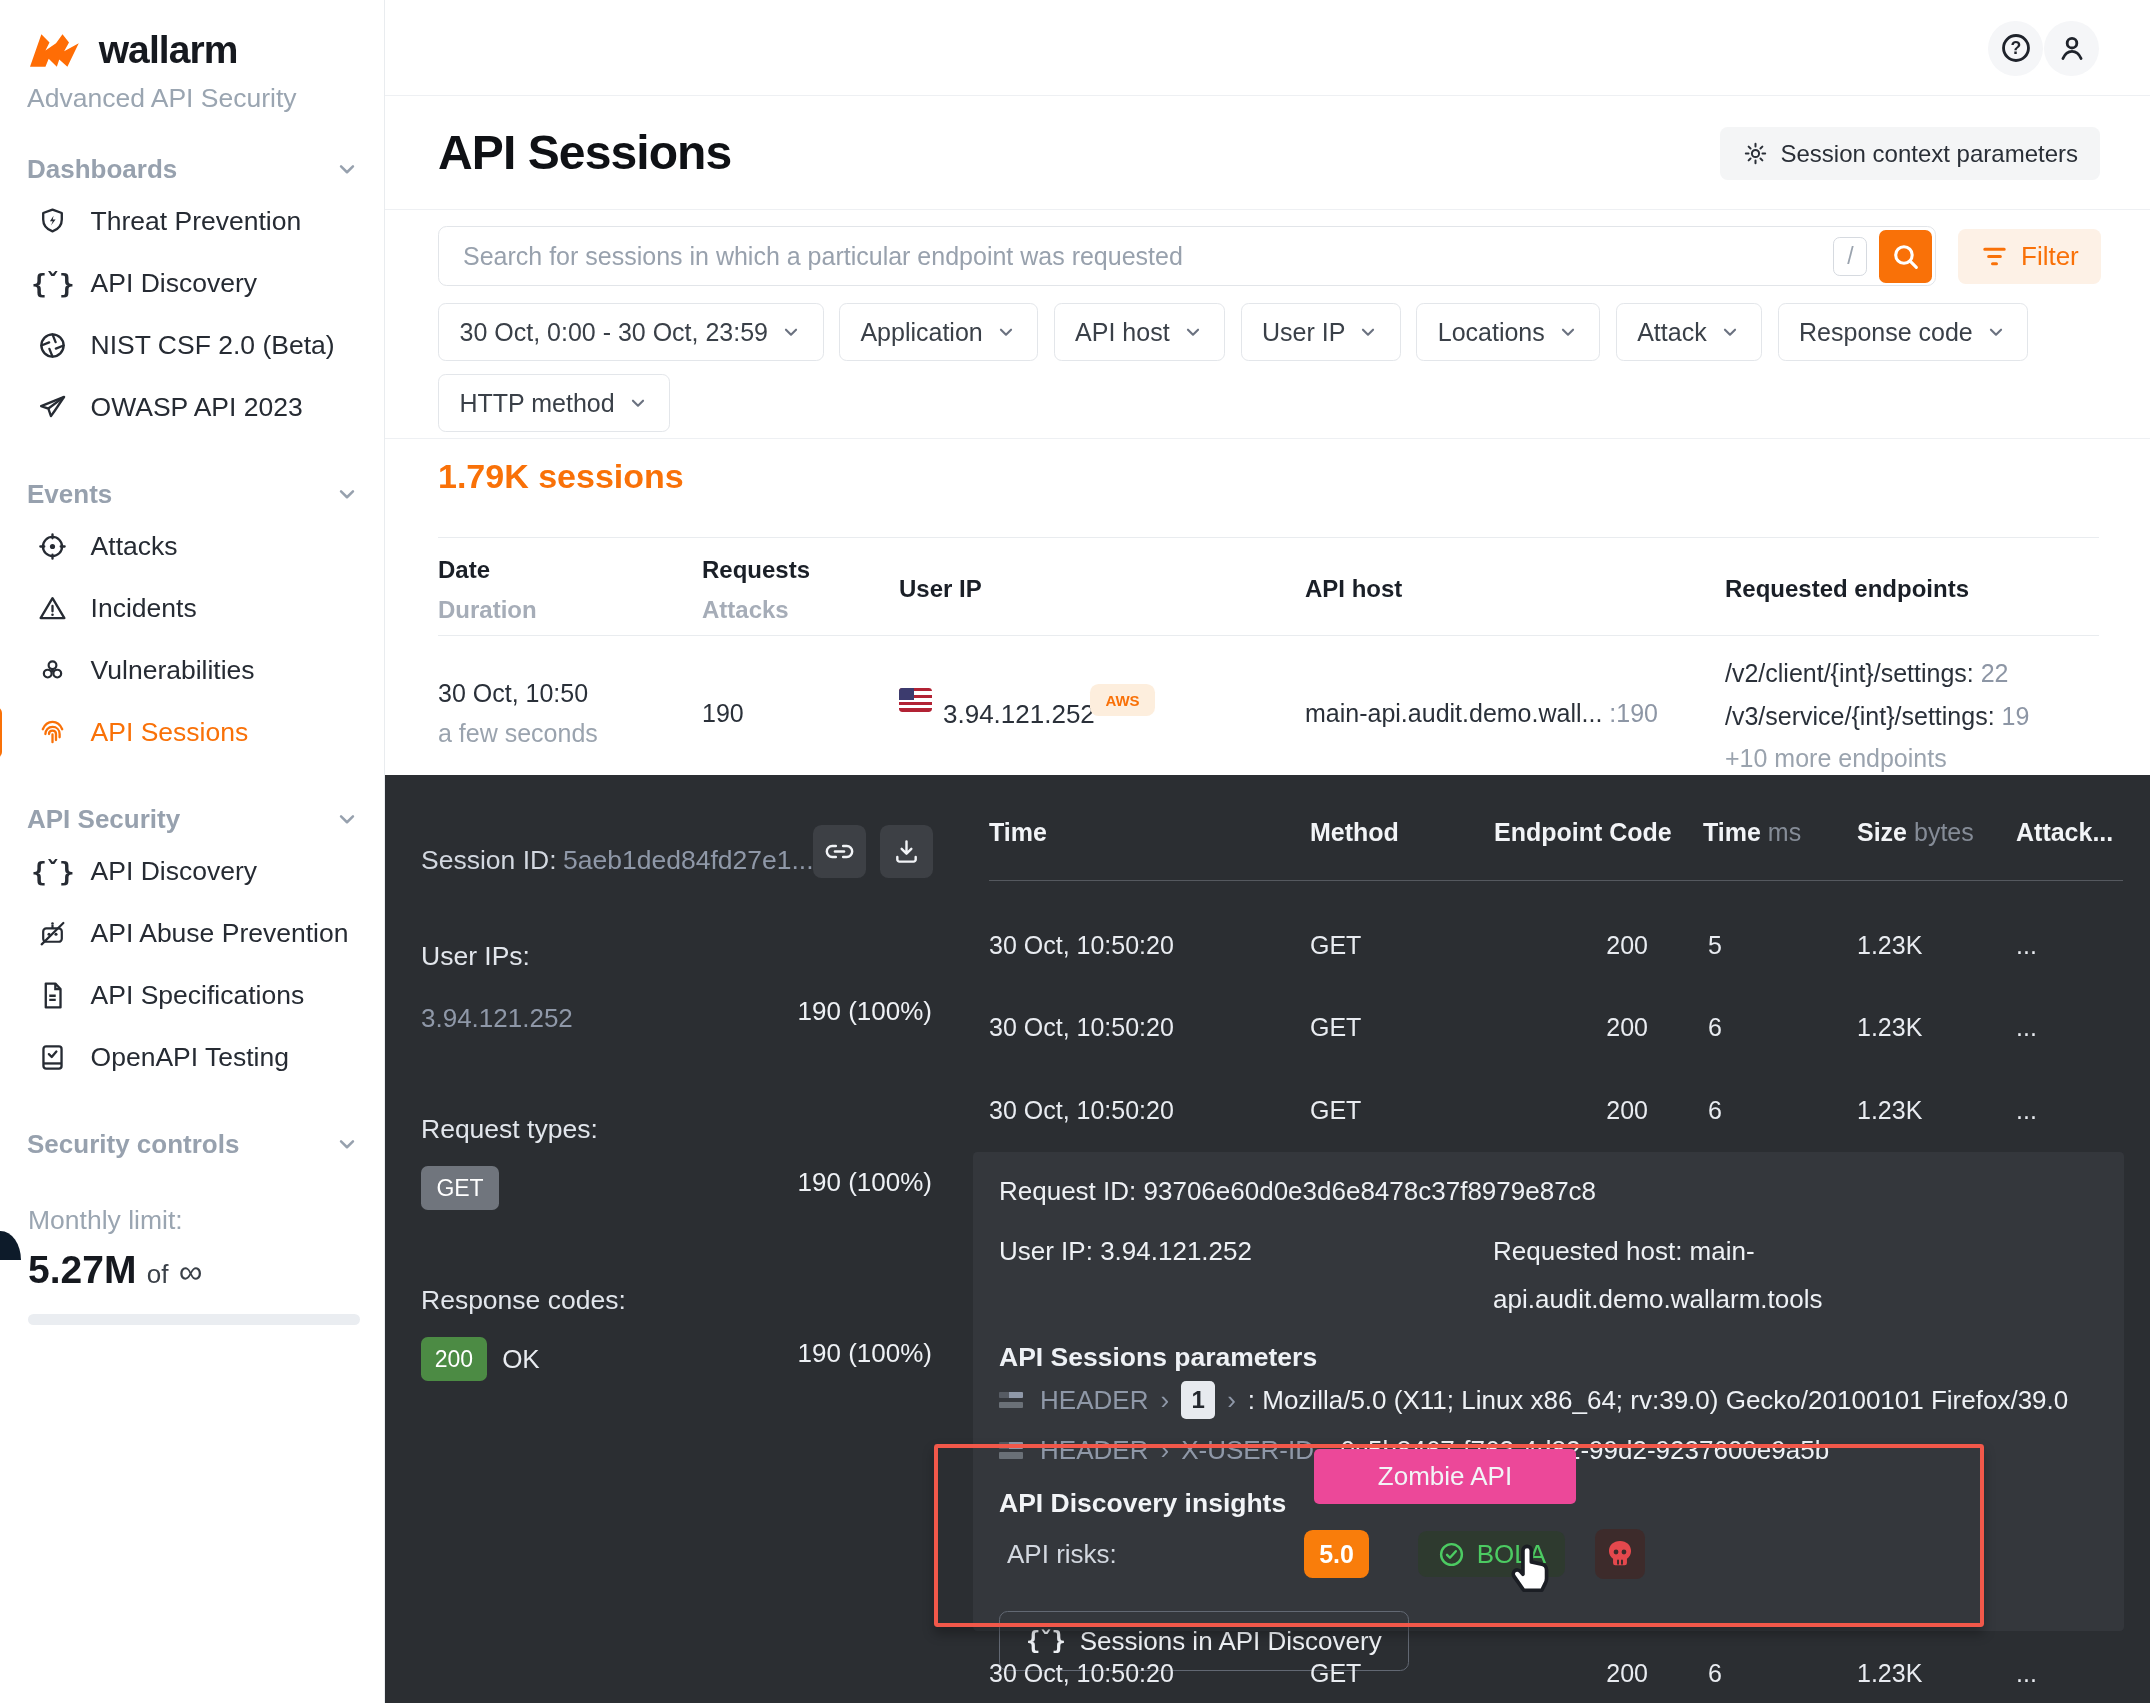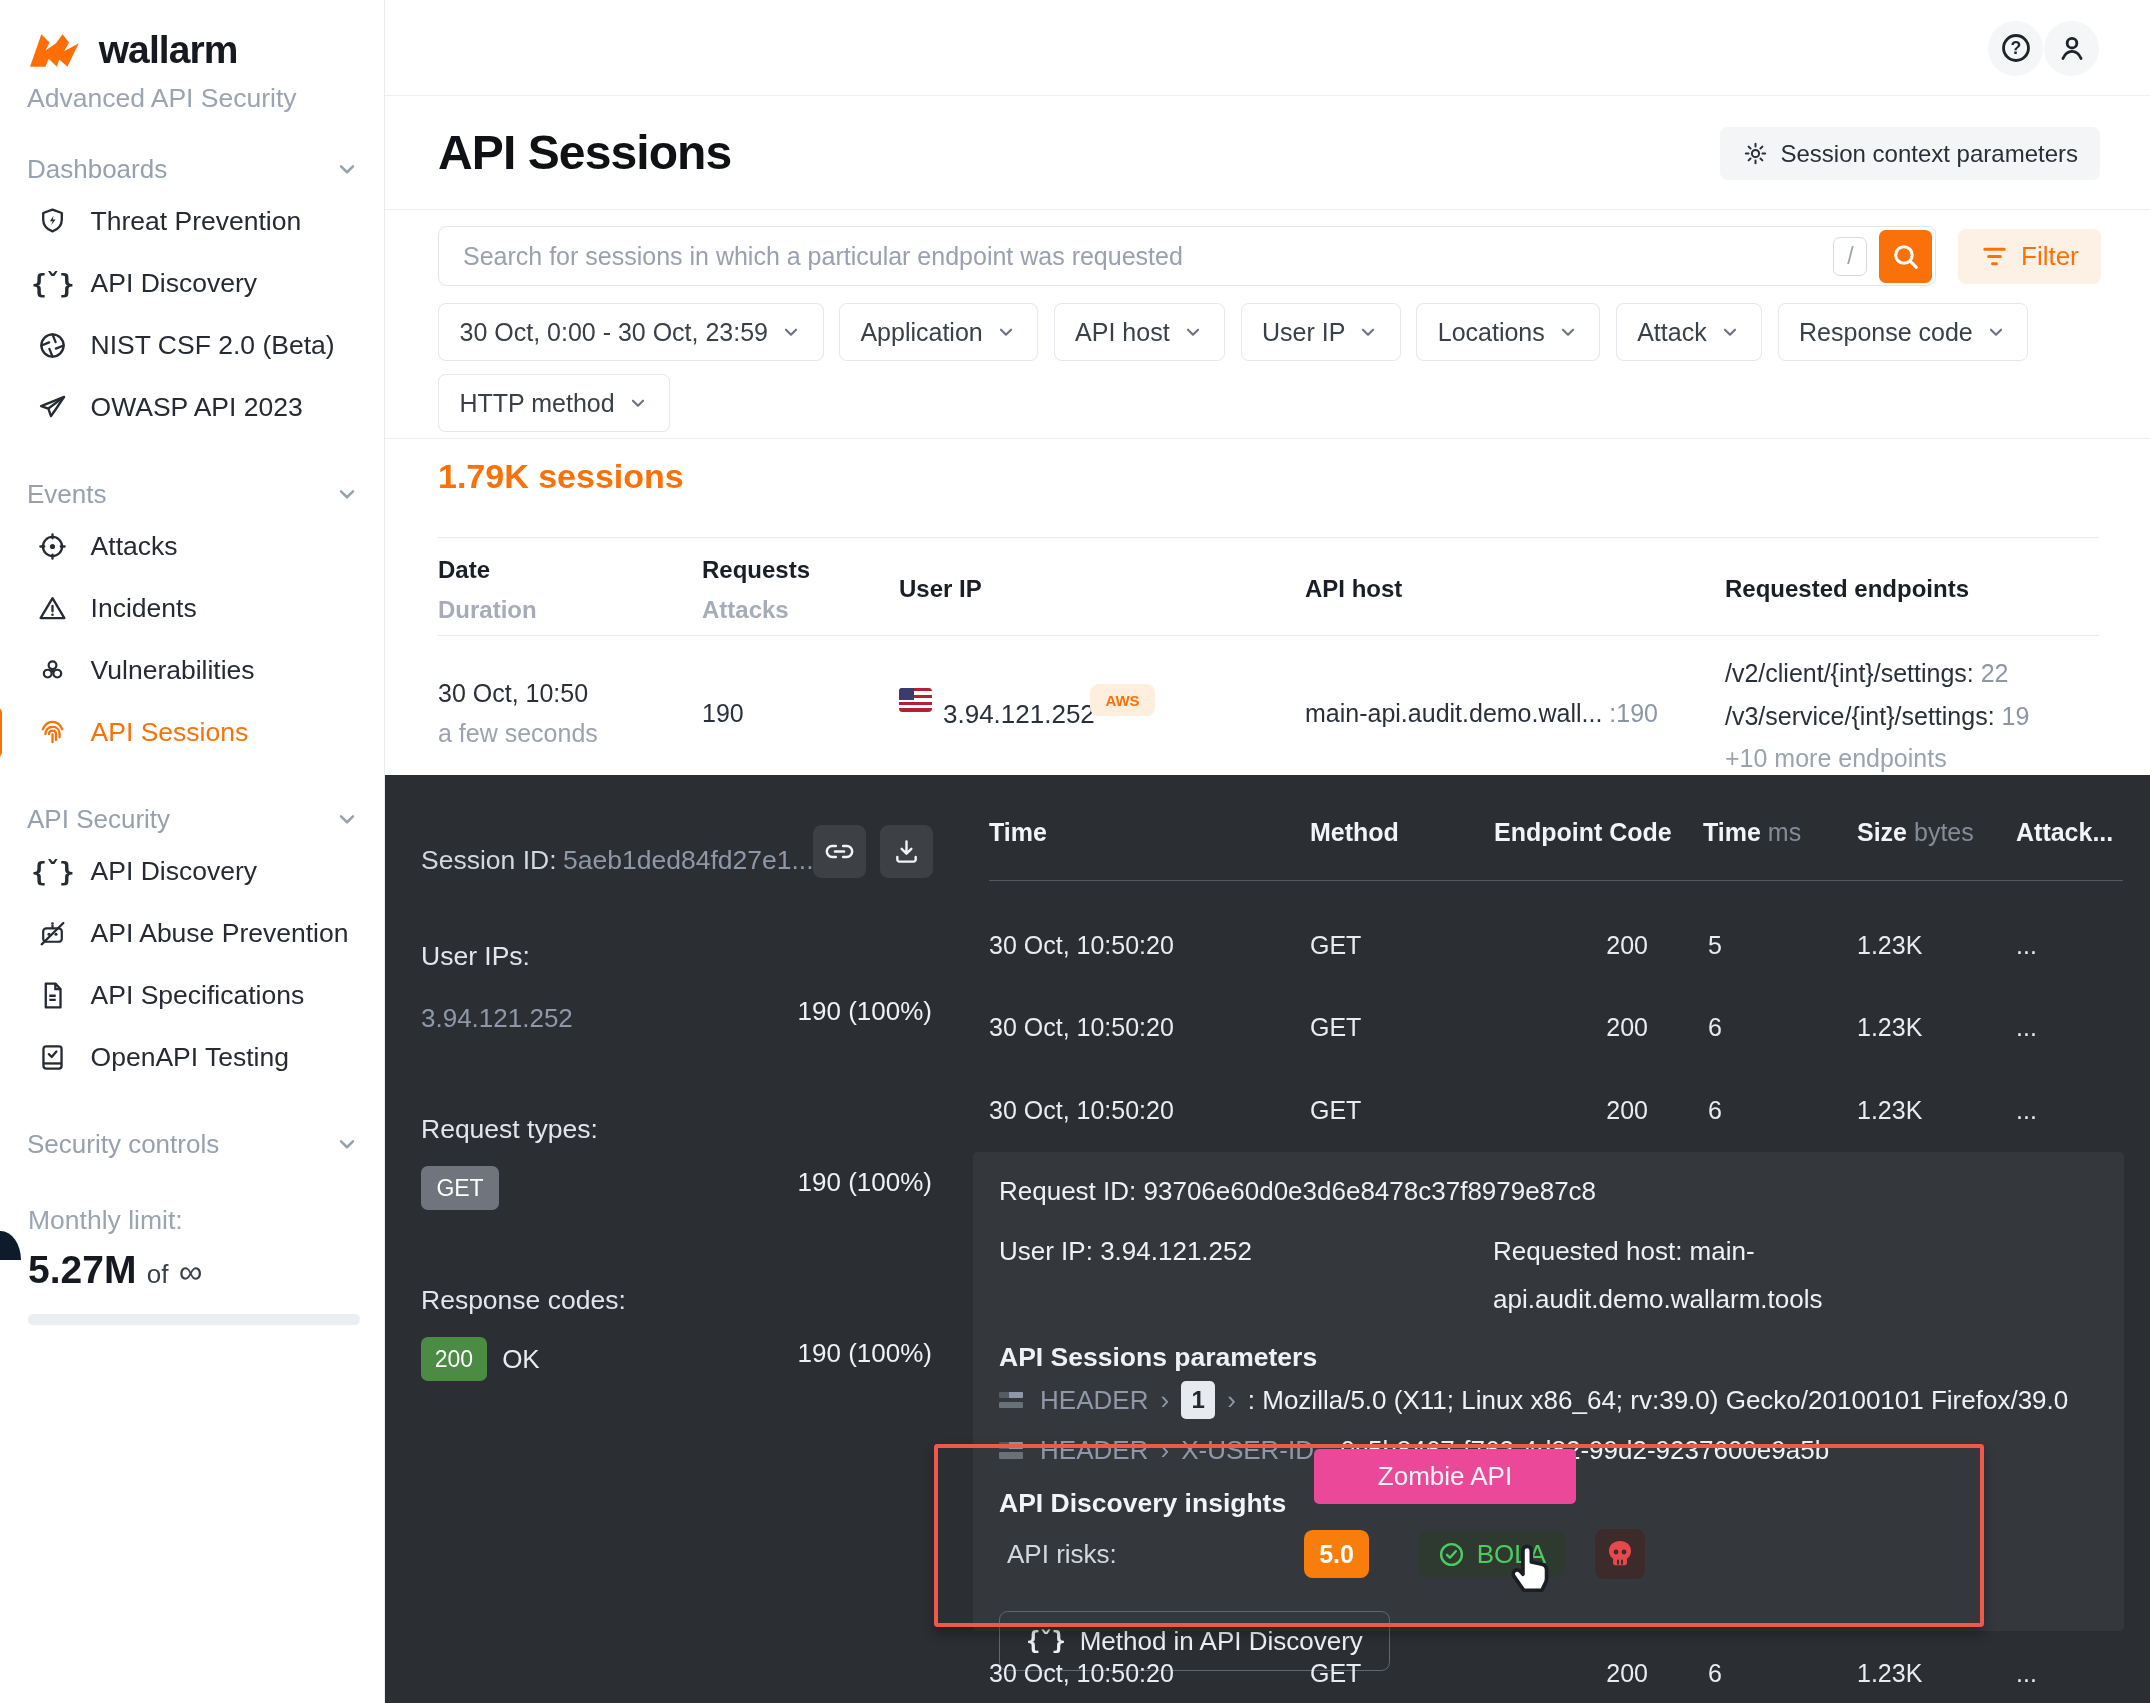--- a/index.html
+++ b/index.html
@@ -6,21 +6,21 @@
   html,body { width:2150px; height:1704px; overflow:hidden; }
   body { font-family:"Liberation Sans", sans-serif; background:#ffffff; color:#21262e; position:relative; }
   .abs { position:absolute;margin-top:7px; }
 
   
   .sidebar { position:absolute; left:0; top:0; width:385px; height:1704px; background:#fff; border-right:1.7px solid #e9ecef; z-index:5; }
   .sb-inner { padding:26px 24px 0 27px; }
   .logo-row { display:flex; align-items:center; gap:13.7px; height:48px; }
   .logo-word { font-size:39px; font-weight:700; color:#16191f; letter-spacing:-0.9px; }
   .sb-subtitle { font-size:26.5px; color:#9aa5b1; margin-top:8.6px; }
-  .sb-section { display:flex; align-items:center; justify-content:space-between; height:43px; margin-top:34px; color:#97a1ae; font-weight:400; font-size:26px; cursor:pointer; }
+  .sb-section { display:flex; align-items:center; justify-content:space-between; height:43px; margin-top:34px; color:#97a1ae; font-weight:700; font-size:26px; cursor:pointer; }
   .sb-item { position:relative; display:flex; align-items:center; gap:22px; height:62px; font-size:26.5px; color:#262b33; cursor:pointer; padding-left:8.6px; }
   .sb-item .sb-ic { width:33px; height:33px; display:flex; align-items:center; justify-content:center; color:#262b33; flex:0 0 33px; }
   .sb-item.active { color:#f97108; }
   .sb-item.active .sb-ic { color:#f97108; }
   .sb-item.active::before { content:""; position:absolute; left:-36px; top:5.1px; width:11px; height:51px; background:#f97108; border-radius:0 6px 6px 0; }
   .braces { font-family:"DejaVu Sans Mono", monospace; font-size:26px; font-weight:700; letter-spacing:-1.7px; }
   .sb-footer { padding:0 24px 0 28px; margin-top:39px; }
   .limit-label { font-size:26.5px; color:#9aa5b1; }
   .limit-line { margin-top:12px; font-size:26px; color:#3a4048; display:flex; align-items:baseline; gap:10.3px; }
   .limit-value { font-size:39px; font-weight:700; color:#16191f; }
@@ -567,21 +567,21 @@
           <span>BOLA</span>
         </span>
         <span class="skull-chip" style="margin-left:13.7px">
           <svg width="34" height="34" viewBox="0 0 24 24">
               <use href="#i-skull"></use>
             </svg>
         </span>
       </div>
       <div class="explore-btn" style="left:26px;top:409px;margin-top:50px">
         <span class="braces" style="font-size:24px">{ˇ}</span>
-        <span>Method in API Discovery</span>
+        <span>Sessions in API Discovery</span>
       </div>
     </div>
 
     <div class="tooltip">Zombie API</div>
     <div class="redbox"></div>
     <div class="cursor-hand">
       <svg width="63" height="72" viewBox="0 0 24 24">
           <use href="#i-hand"></use>
         </svg>
     </div>

